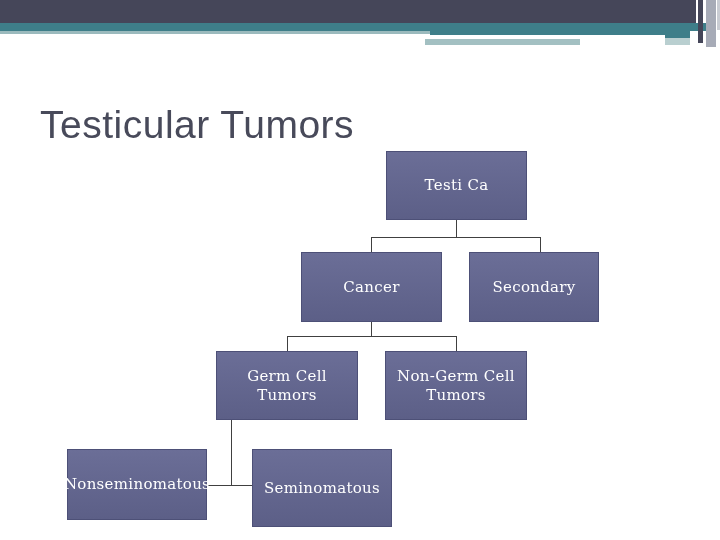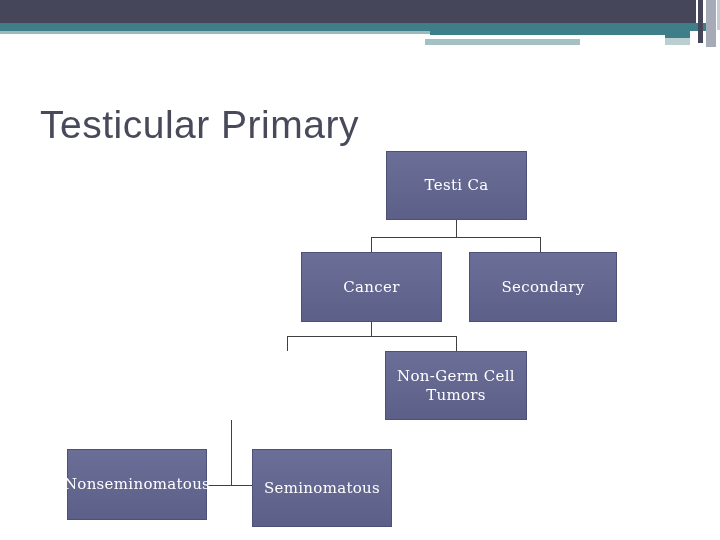--- a/index.html
+++ b/index.html
@@ -44,21 +44,21 @@
     display: flex;
     align-items: center;
     justify-content: center;
     text-align: center;
     line-height: 1.25;
     box-sizing: border-box;
     padding: 6px 4px;
   }
   #node-testi-ca        { left:386px; top:151px; width:141px; height:69px; }
   #node-primary         { left:301px; top:252px; width:141px; height:70px; }
-  #node-secondary       { left:469px; top:252px; width:148px; height:70px; }
+  #node-secondary       { left:469px; top:252px; width:130px; height:70px; }
   #node-germ            { left:216px; top:351px; width:142px; height:69px; }
   #node-nongerm         { left:385px; top:351px; width:142px; height:69px; }
   #node-nonseminomatous { left:67px;  top:449px; width:140px; height:71px; }
   #node-seminomatous    { left:252px; top:449px; width:140px; height:78px; }
 
   
   .conn { position: absolute; background: var(--connector, #404040); }
   .conn.v { width: 1px; }
   .conn.h { height: 1px; }
   #c-v1 { left:456px; top:220px; height:17px; }
@@ -81,33 +81,34 @@
   <div class="abs hdr-teal"></div>
   <div class="abs hdr-sage"></div>
   <div class="abs hdr-teal-right"></div>
   <div class="abs hdr-white-line"></div>
   <div class="abs hdr-sage-band"></div>
   <div class="abs hdr-sage-light"></div>
   <div class="abs hdr-dark-stripe"></div>
   <div class="abs hdr-gray-stripe"></div>
   <div class="abs hdr-edge"></div>
 
-  <div class="slide-title">Testicular Primary</div>
+  <div class="slide-title">Testicular Tumors</div>
 
   <div id="c-v1" class="conn v"></div>
   <div id="c-h1" class="conn h"></div>
   <div id="c-v2" class="conn v"></div>
   <div id="c-v3" class="conn v"></div>
   <div id="c-v4" class="conn v"></div>
   <div id="c-h2" class="conn h"></div>
   <div id="c-v5" class="conn v"></div>
   <div id="c-v6" class="conn v"></div>
   <div id="c-v7" class="conn v"></div>
   <div id="c-h3" class="conn h"></div>
 
   <div class="node" id="node-testi-ca">Testi Ca</div>
   <div class="node" id="node-primary">Cancer</div>
   <div class="node" id="node-secondary">Secondary</div>
+  <div class="node" id="node-germ">Germ Cell Tumors</div>
   <div class="node" id="node-nonseminomatous">Nonseminomatous</div>
   <div class="node" id="node-nongerm">Non-Germ Cell Tumors</div>
   <div class="node" id="node-seminomatous">Seminomatous</div>
 
 </div>
 
 </body></html>

